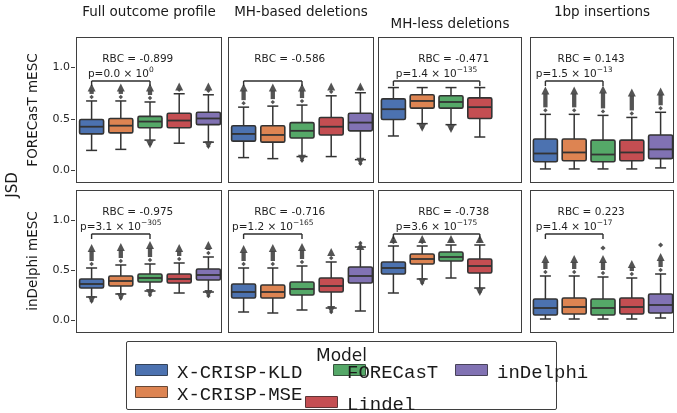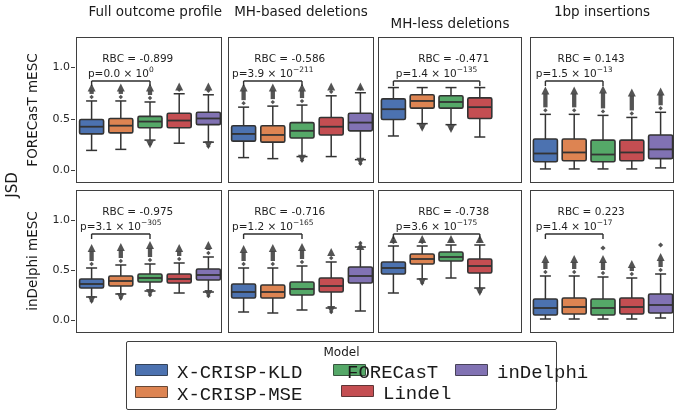--- a/index.html
+++ b/index.html
@@ -11,30 +11,30 @@
   .rot{position:absolute;transform:rotate(-90deg);transform-origin:center center;text-align:center;white-space:nowrap;}
   .ylab{font-size:15px;color:#1a1a1a;}
   .rowlab{font-size:13.5px;color:#1a1a1a;}
   .panel{position:absolute;background:#ffffff;border:1.4px solid #3f3f3f;box-sizing:border-box;}
   .panel svg{position:absolute;left:0;top:0;}
   .anno{position:absolute;text-align:center;font-size:10.5px;line-height:12px;color:#1f1f1f;white-space:nowrap;}
   .anno sup{font-size:7.5px;}
   .ytick{position:absolute;width:32px;text-align:right;font-size:11px;color:#262626;}
   .ytickmark{position:absolute;width:4px;height:1.3px;background:#3f3f3f;}
   #legend{position:absolute;border:1.4px solid #3f3f3f;border-radius:2px;background:#ffffff;box-sizing:border-box;}
-  .legend-title{position:absolute;top:3px;left:0;width:100%;text-align:center;font-size:12px;color:#1a1a1a;}
+  .legend-title{position:absolute;top:3px;left:0;width:100%;text-align:center;font-size:17px;color:#1a1a1a;}
   .legend-entry{position:absolute;height:18px;}
   .legend-swatch{position:absolute;width:33px;height:12px;border:1px solid rgba(40,40,40,0.65);box-sizing:border-box;border-radius:1px;}
   .legend-label{position:absolute;left:42px;top:-2px;font-size:19px;color:#1a1a1a;white-space:nowrap;font-family:Liberation Mono, monospace;}
 </style>
 </head>
 <body>
 
 <div id="figure">
-  <div class="col-title" style="left:76px;width:146px;text-align:right;">Full outcome profile</div>
+  <div class="col-title" style="left:76px;width:146px;">Full outcome profile</div>
   <div class="col-title" style="left:228px;width:146px;">MH-based deletions</div>
   <div class="col-title" style="left:378px;width:144px;margin-top:12px;">MH-less deletions</div>
   <div class="col-title" style="left:530px;width:144px;">1bp insertions</div>
 
   <div class="rot ylab" style="left:-18px;top:176px;width:60px;height:18px;">JSD</div>
   <div class="rot rowlab" style="left:-37px;top:101px;width:140px;height:18px;">FORECasT mESC</div>
   <div class="rot rowlab" style="left:-32px;top:252px;width:130px;height:18px;">inDelphi mESC</div>
 
   <div id="panels">
       <div class="panel" style="left: 76px; top: 37px; width: 146px; height: 146px;">
@@ -192,21 +192,20 @@
             <rect x="119.4" y="75.32" width="24" height="17.510000000000005" rx="1.5" fill="#8172b3" stroke="#333333" stroke-width="1.6"></rect>
             <line x1="119.4" y1="84.59" x2="143.4" y2="84.59" stroke="#333333" stroke-width="1.8"></line>
           </g>
           <g>
             <line x1="14.6" y1="43" x2="73" y2="43" stroke="#2e2e2e" stroke-width="1.4"></line>
             <line x1="14.6" y1="43" x2="14.6" y2="48" stroke="#2e2e2e" stroke-width="1.4"></line>
             <line x1="73" y1="43" x2="73" y2="48" stroke="#2e2e2e" stroke-width="1.4"></line>
           </g>
         </svg>
         <div class="anno" style="left: -29.2px; top: 14px; width: 180px;">RBC = -0.586</div>
-        <div class="anno" style="left: -46.2px; top: 26px; width: 180px;"><span>p=3.9 × 10</span><sup>−211</sup></div>
       </div>
       <div class="panel" style="left: 378px; top: 37px; width: 144px; height: 146px; padding-left: 20px;">
         <svg width="144" height="146">
           <g>
             <line x1="14.4" y1="60.900000000000006" x2="14.4" y2="49.56999999999999" stroke="#333333" stroke-width="1.5"></line>
             <line x1="14.4" y1="81.5" x2="14.4" y2="97.97999999999999" stroke="#333333" stroke-width="1.5"></line>
             <line x1="8.9" y1="49.56999999999999" x2="19.9" y2="49.56999999999999" stroke="#333333" stroke-width="1.5"></line>
             <line x1="8.9" y1="97.97999999999999" x2="19.9" y2="97.97999999999999" stroke="#333333" stroke-width="1.5"></line>
             <rect x="2.4000000000000004" y="60.900000000000006" width="24" height="20.599999999999994" rx="1.5" fill="#4c72b0" stroke="#333333" stroke-width="1.6"></rect>
             <line x1="2.4000000000000004" y1="71.2" x2="26.4" y2="71.2" stroke="#333333" stroke-width="1.8"></line>
@@ -652,21 +651,21 @@
         <div class="legend-label">X-CRISP-KLD</div>
       </div>
       <div class="legend-entry" style="left: 8px; top: 44px; width: 160px;">
         <div class="legend-swatch" style="background: rgb(221, 132, 82);"></div>
         <div class="legend-label">X-CRISP-MSE</div>
       </div>
       <div class="legend-entry" style="left: 178px; top: 22px; width: 160px; padding-left: 28px;">
         <div class="legend-swatch" style="background: rgb(85, 168, 104);"></div>
         <div class="legend-label">FORECasT</div>
       </div>
-      <div class="legend-entry" style="left: 178px; top: 43px; width: 160px; margin-left: 36px;">
+      <div class="legend-entry" style="left: 178px; top: 54px; width: 160px;">
         <div class="legend-swatch" style="background: rgb(196, 78, 82);"></div>
         <div class="legend-label">Lindel</div>
       </div>
       <div class="legend-entry" style="left: 328px; top: 22px; width: 160px;">
         <div class="legend-swatch" style="background: rgb(129, 114, 179);"></div>
         <div class="legend-label">inDelphi</div>
       </div>
     </div>
 <div class="ytick" style="left: 38px; top: 60px;">1.0</div>
     <div class="ytickmark" style="left: 71px; top: 67px;"></div>

